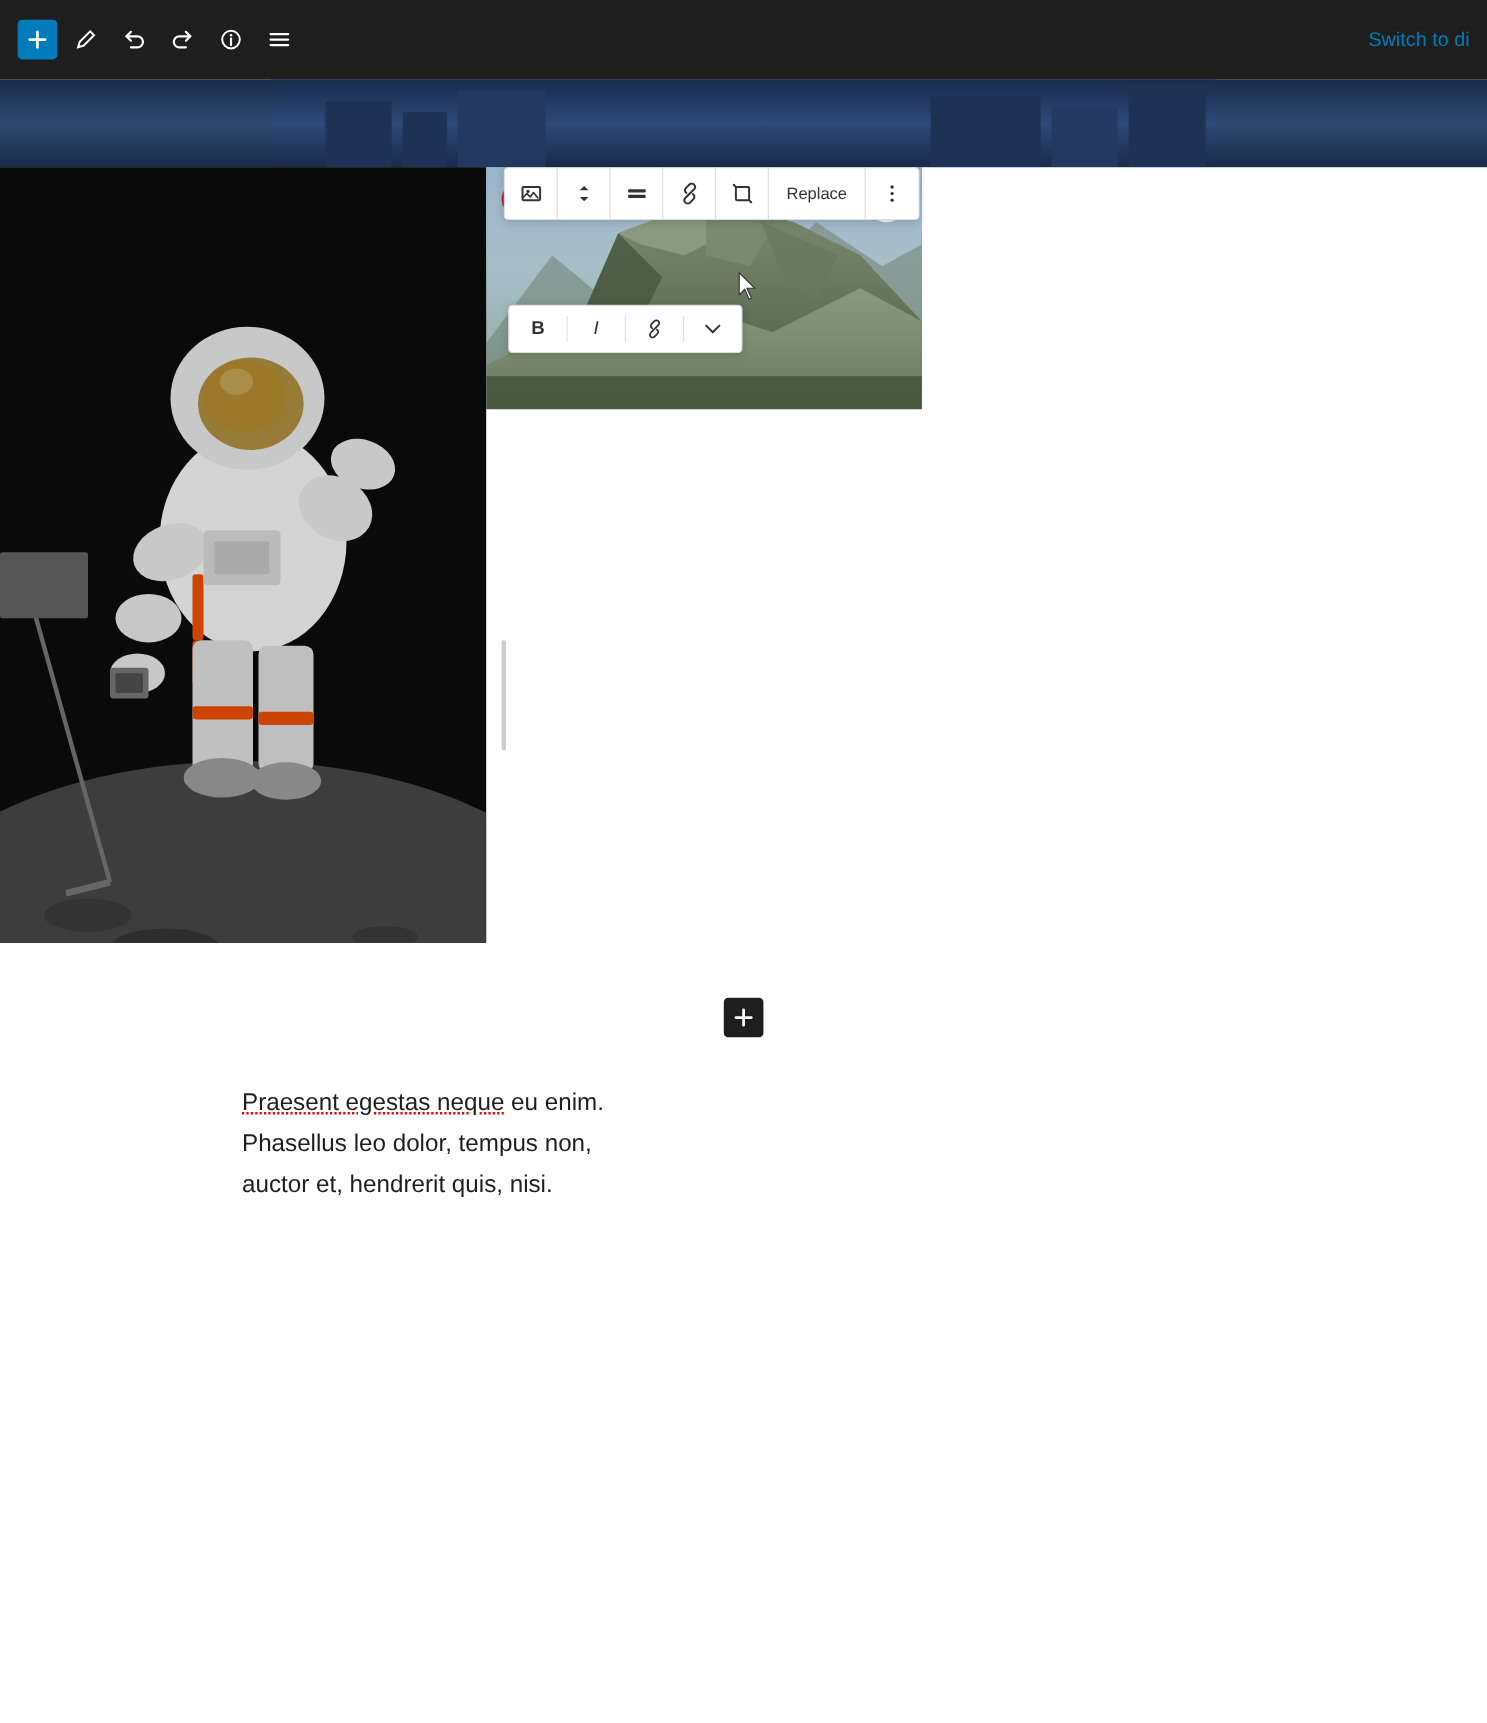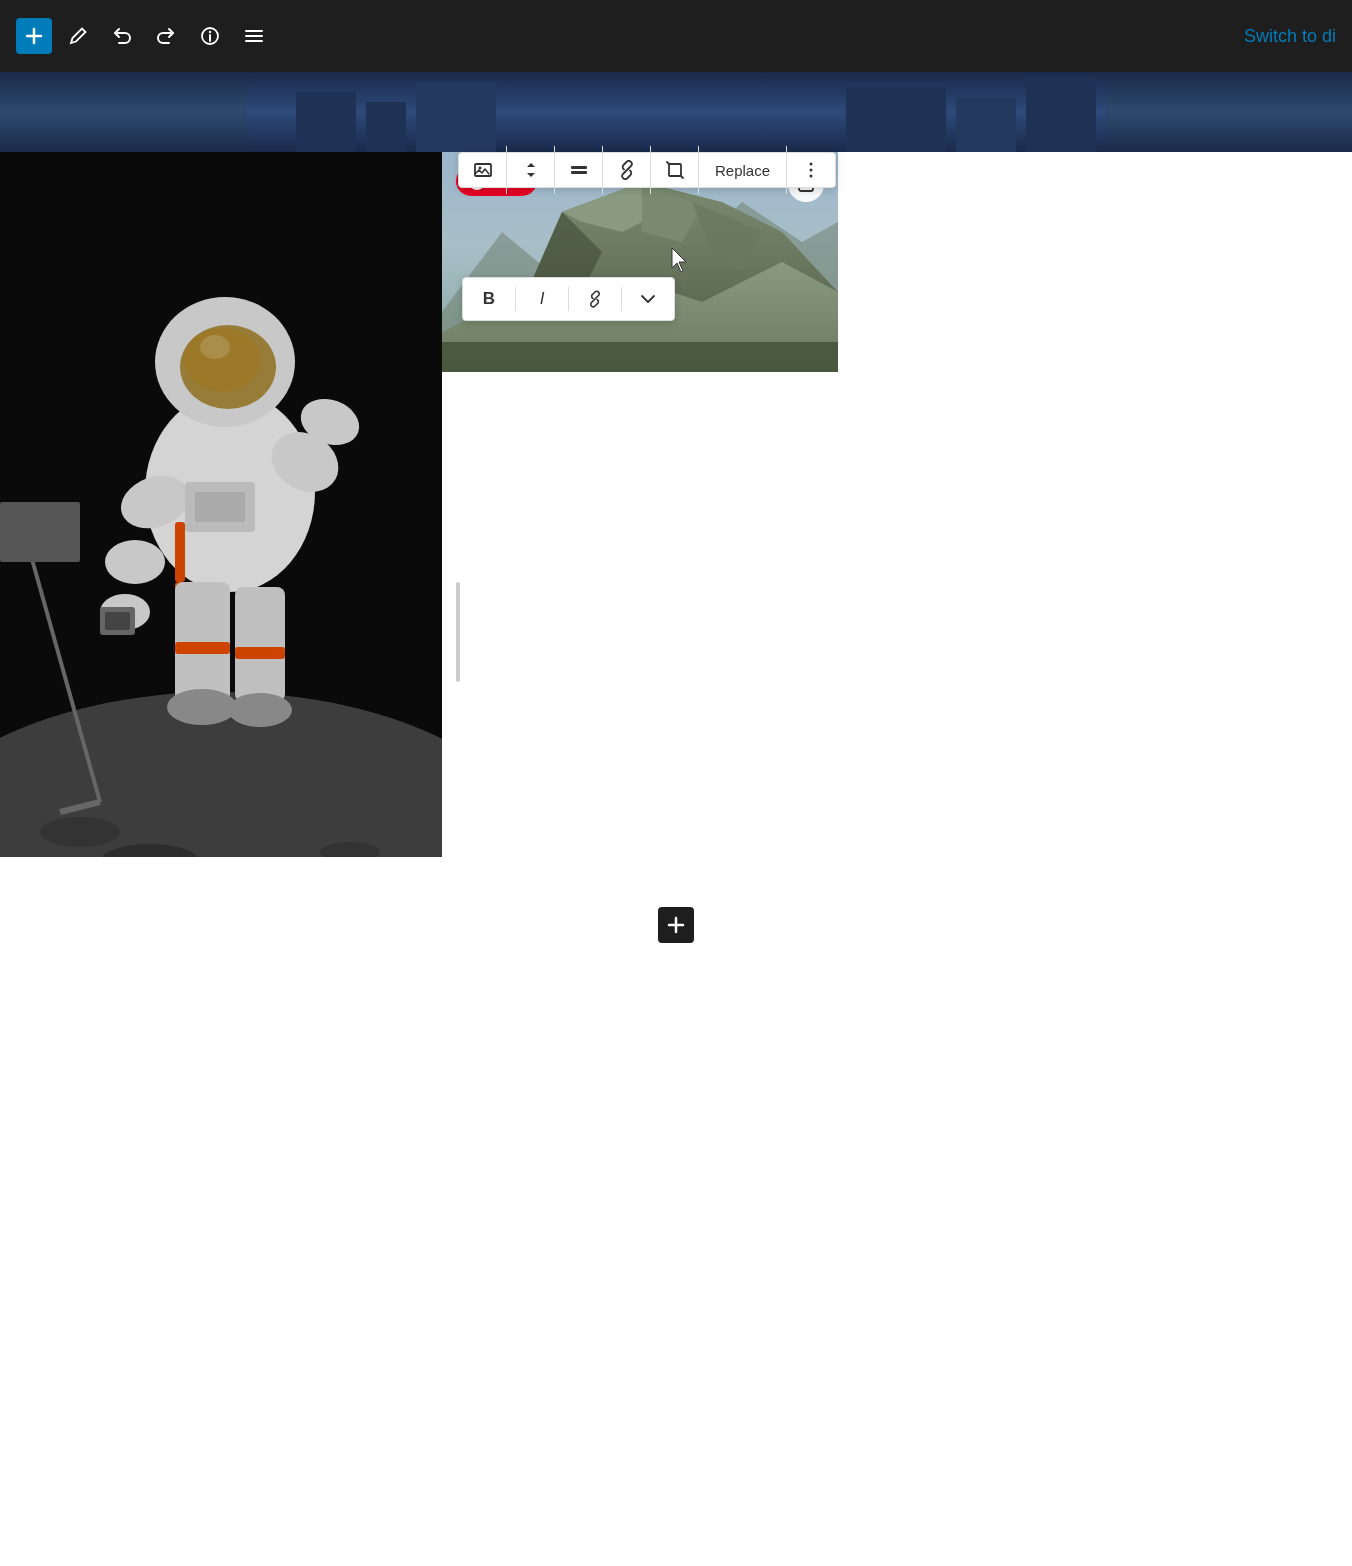--- a/index.html
+++ b/index.html
@@ -74,21 +74,21 @@
       position: absolute;
       top: 80px;
       left: 458px;
       display: flex;
       align-items: center;
       background: #fff;
       border: 1px solid #ddd;
       border-radius: 4px;
       box-shadow: 0 2px 8px rgba(0,0,0,0.15);
       z-index: 100;
-      height: 36px;
+      height: 48px;
     }
     .block-toolbar-btn {
       width: 48px;
       height: 48px;
       display: flex;
       align-items: center;
       justify-content: center;
       cursor: pointer;
       border-right: 1px solid #ddd;
       font-size: 18px;
@@ -553,14 +553,19 @@
 
   <div class="add-block-btn">
     <div class="add-block-icon">
       <svg width="18" height="18" viewBox="0 0 18 18" fill="none">
         <line x1="9" y1="2" x2="9" y2="16" stroke="white" stroke-width="2.5" stroke-linecap="round"></line>
         <line x1="2" y1="9" x2="16" y2="9" stroke="white" stroke-width="2.5" stroke-linecap="round"></line>
       </svg>
     </div>
   </div>
 
+  <div class="paragraph-content">
+    <span class="underlined">Praesent egestas neque</span> eu enim.<br>
+    Phasellus leo dolor, tempus non,<br>
+    auctor et, hendrerit quis, nisi.
+  </div>
 
 </div>
 
 </body></html>

